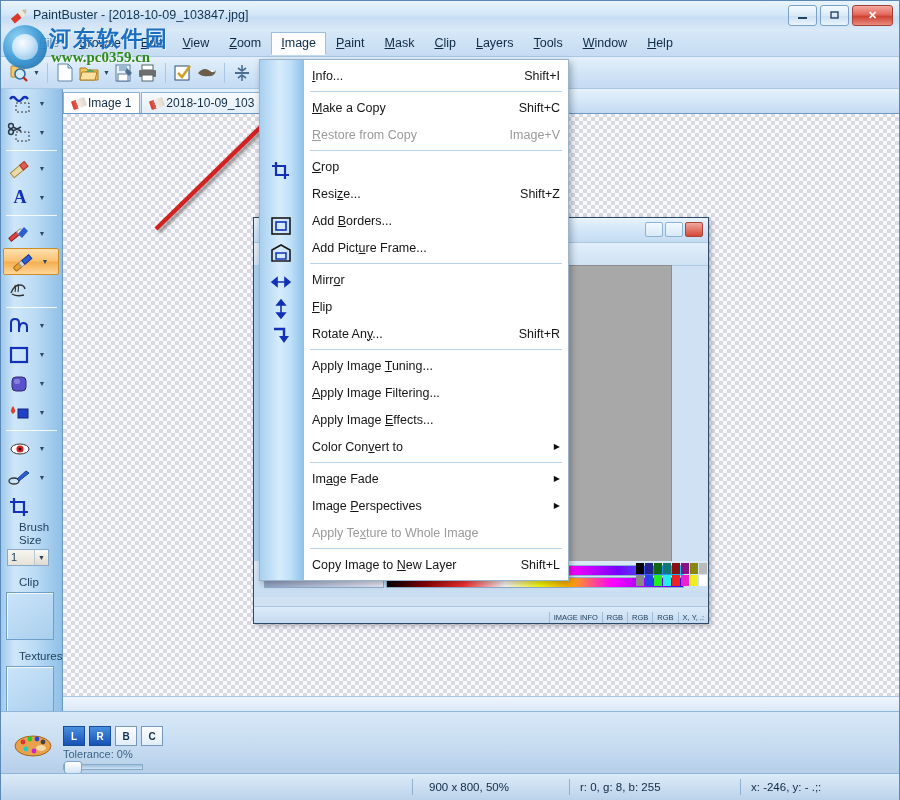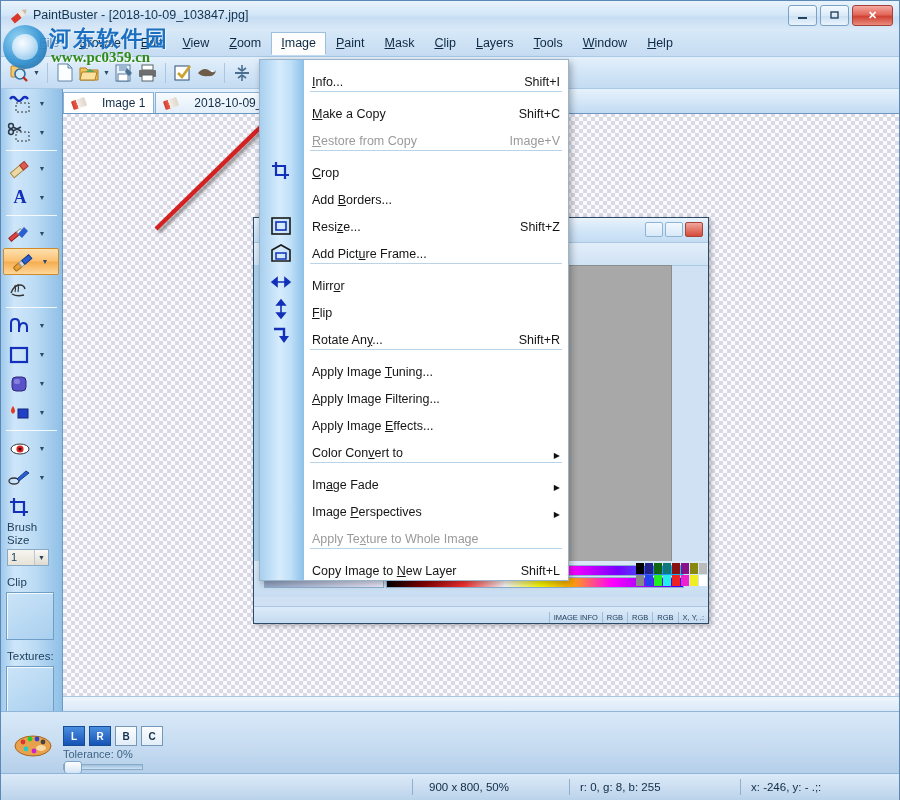--- a/index.html
+++ b/index.html
@@ -121,21 +121,21 @@
   }
   .tp-ico{width:30px;height:26px;display:flex;align-items:center;justify-content:center;}
   .tp-arr{width:14px;height:26px;display:flex;align-items:center;justify-content:center;
           font-size:7px;color:#2b4a68;}
   .tp-row.sel{
     background:linear-gradient(180deg,#ffe0ad 0%,#fbc172 48%,#f5ad4f 52%,#ffd79a 100%);
     border:1px solid #d08a27;border-radius:2px;margin:0 3px 0 2px;height:27px;
     box-sizing:border-box;
   }
   .tp-sep{height:1px;background:rgba(255,255,255,.85);margin:3px 5px;}
-  .tp-lbl{font-size:11.5px;color:#20425f;padding-left:6px;line-height:13px;}
+  .tp-lbl{font-size:11.5px;color:#20425f;padding-left:18px;line-height:13px;}
   .spin{
     margin:2px 0 0 6px;width:42px;height:17px;display:flex;
     border:1px solid #8aa9c4;background:#fff;box-sizing:border-box;
   }
   .spin i{flex:1;font-style:normal;font-size:11px;color:#20425f;padding-left:3px;line-height:15px;
           background:linear-gradient(180deg,#f7f5ef,#e6e2d8);}
   .spin b{width:13px;display:flex;align-items:center;justify-content:center;font-size:7px;
           background:linear-gradient(180deg,#fbfaf7,#dedad0);border-left:1px solid #b9c6d3;color:#26425d;}
   .swatchbox{
     margin:3px 0 0 5px;width:46px;height:46px;
@@ -155,21 +155,21 @@
       linear-gradient(45deg,#d9d9e6 25%,transparent 25%,transparent 75%,#d9d9e6 75%);
     background-size:8px 8px;background-position:0 0,4px 4px;
     background-color:#fbfbfd;
   }
   .tabstrip{
     position:absolute;left:0;top:0;width:836px;height:24px;
     background:linear-gradient(180deg,#e6f1fb 0%,#d3e6f8 55%,#c2daf2 100%);
     border-bottom:1px solid #6a97c2;display:flex;align-items:flex-end;
   }
   .tab{
-    height:20px;display:flex;align-items:center;gap:16px;padding:0 8px;
+    height:20px;display:flex;align-items:center;gap:2px;padding:0 8px;
     font-size:12px;color:#112c47;border:1px solid #89b2d5;border-bottom:none;
     background:linear-gradient(180deg,#f8fbfe,#e2eefa);margin-right:1px;
   }
   .tab.act{background:#ffffff;}
   .pencil{
     width:14px;height:9px;transform:rotate(-20deg);
     background:linear-gradient(90deg,#d13c2c 0%,#e8604e 35%,#f5f0ea 36%,#ded6c9 100%);
     border-radius:1px;
   }
   .hscroll{
@@ -260,21 +260,21 @@
     box-shadow:2px 3px 7px rgba(0,0,0,.3);
     display:flex;
   }
   .dd-gutter{
     width:44px;
     background:linear-gradient(90deg,#a8d0f0 0%,#d6ecfc 45%,#bfe0f8 70%,#8dc0e8 100%);
     position:relative;flex:0 0 44px;
   }
   .dd-items{flex:1;padding:2px 0;}
   .dd-item{
-    height:27px;display:flex;align-items:flex-end;position:relative;
+    height:27px;display:flex;align-items:center;position:relative;
     padding:0 8px 0 8px;font-size:12.5px;color:#151515;cursor:default;
   }
   .dd-item.dis{color:#9a9a9a;}
   .dd-label{flex:1;white-space:nowrap;}
   .dd-acc{font-size:12.5px;color:#151515;padding-left:12px;}
   .dd-item.dis .dd-acc{color:#9a9a9a;}
   .dd-sub{font-size:8px;color:#111;}
   .dd-sep{height:1px;background:#b9d4e8;margin:2px 6px;}
   .gut-ico{position:absolute;left:10px;width:22px;height:22px;
            display:flex;align-items:center;justify-content:center;}
@@ -748,27 +748,27 @@
         </div>
         <div class="dd-item dis">
           <span class="dd-label"><u>R</u>estore from Copy</span>
           <span class="dd-acc">Image+V</span>
         </div>
         <div class="dd-sep"></div>
         <div class="dd-item">
           <span class="dd-label"><u>C</u>rop</span>
         </div>
         <div class="dd-item">
-          <span class="dd-label">Add <u>B</u>orders...</span>
-        </div>
-        <div class="dd-item">
           <span class="dd-label">Resi<u>z</u>e...</span>
           <span class="dd-acc">Shift+Z</span>
         </div>
         <div class="dd-item">
+          <span class="dd-label">Add <u>B</u>orders...</span>
+        </div>
+        <div class="dd-item">
           <span class="dd-label">Add Pict<u>u</u>re Frame...</span>
         </div>
         <div class="dd-sep"></div>
         <div class="dd-item">
           <span class="dd-label">Mirr<u>o</u>r</span>
         </div>
         <div class="dd-item">
           <span class="dd-label"><u>F</u>lip</span>
         </div>
         <div class="dd-item">

